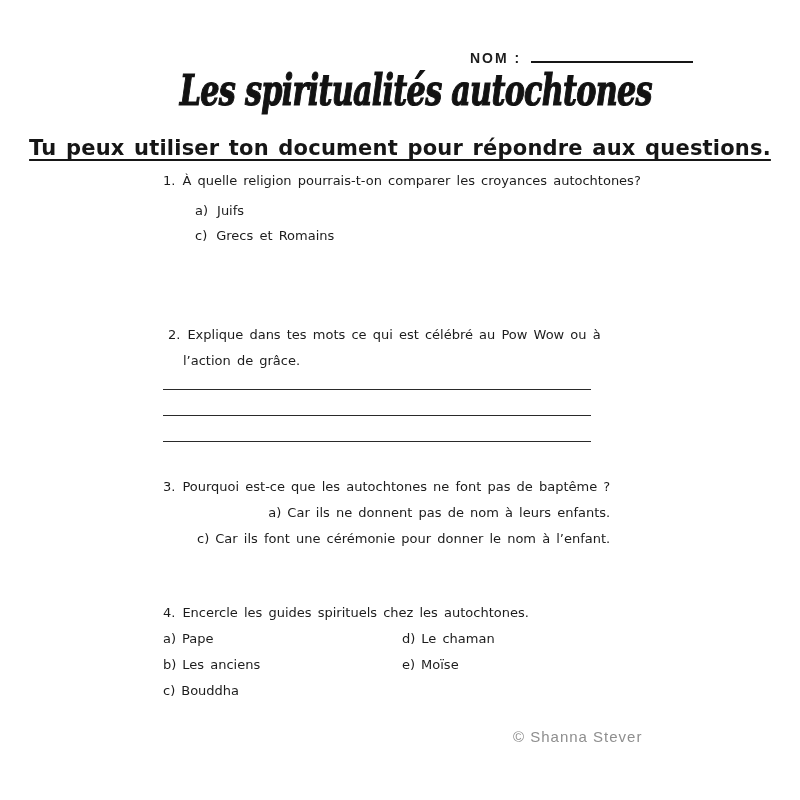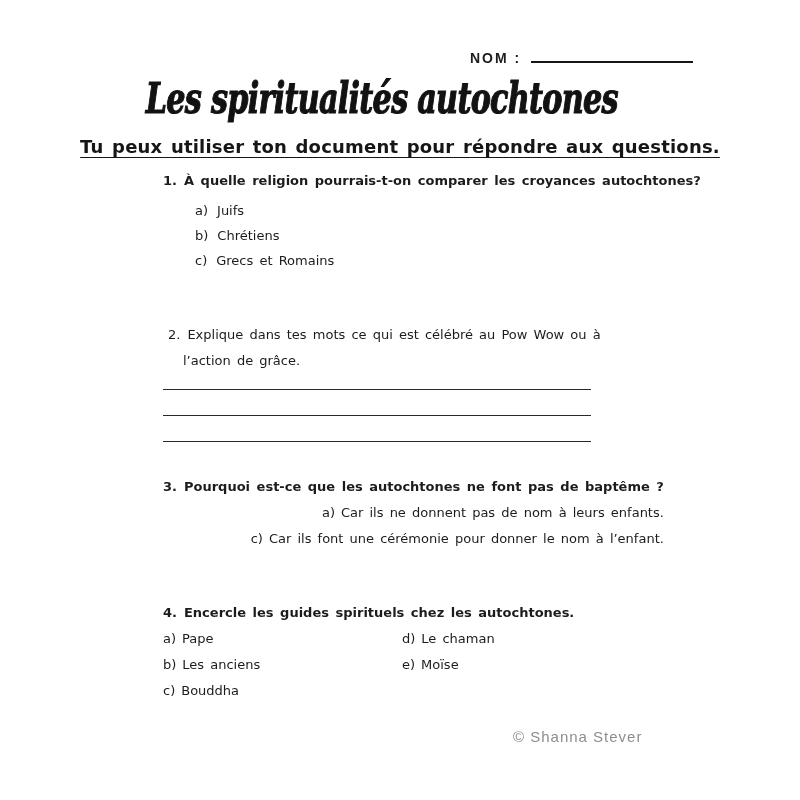--- a/index.html
+++ b/index.html
@@ -36,22 +36,22 @@
     border-bottom: 2px solid #161616;
     margin-left: 4px;
   }
 
   
   .title {
     position: absolute;
     top: 62px;
     left: 0;
     width: 740px;
-    margin: 12px;
-    text-align: center;
+    margin: 4px;
+    text-align: right;
     line-height: 50px;
     font-weight: normal;
   }
   .title > span {
     display: inline-block;
     transform: scaleX(0.72);
     transform-origin: center;
     font-family: "DejaVu Serif", serif;
     font-style: italic;
     font-weight: 900;
@@ -62,33 +62,33 @@
     white-space: nowrap;
   }
 
   
   .instructions {
     position: absolute;
     top: 136px;
     left: 0;
     width: 800px;
     text-align: center;
-    font-size: 18px;
+    font-size: 21px;
     font-weight: bold;
     letter-spacing: 0.2px;
     word-spacing: 2px;
     color: #161616;
     text-decoration: underline;
     text-underline-offset: 4px;
     white-space: nowrap;
   }
 
   
   .q { position: absolute; font-size: 13px; color: #1c1c1c; }
-  .qline { line-height: 22px; white-space: nowrap; word-spacing: 2px; font-weight: bold; }
+  .qline { line-height: 22px; white-space: nowrap; word-spacing: 2px; }
   .qnum { margin-right: 7px; }
   .opt { line-height: 25px; white-space: nowrap; word-spacing: 2px; }
   .letter { margin-right: 6px; }
 
   .q1 { top: 170px; left: 163px; }
   .q1 .opts { margin-left: 32px; margin-top: 6px; }
   .q1 .letter { margin-right: 9px; }
 
   .q2 { top: 322px; left: 168px; }
   .q2 .qwrap {
@@ -152,23 +152,20 @@
 
   <section class="q q1">
     <div class="qline">
       <span class="qnum">1.</span><span>À quelle religion pourrais-t-on comparer les croyances autochtones?</span>
     </div>
     <div class="opts">
       <div class="opt">
         <span class="letter">a)</span><span>Juifs</span>
       </div>
       <div class="opt">
-        <span class="letter">b)</span><span>Chrétiens</span>
-      </div>
-      <div class="opt">
         <span class="letter">c)</span><span>Grecs et Romains</span>
       </div>
     </div>
   </section>
 
   <section class="q q2">
     <div class="qwrap">
       <span class="qnum">2.</span><span>Explique dans tes mots ce qui est célébré au Pow Wow ou à l’action de grâce.</span>
     </div>
   </section>

